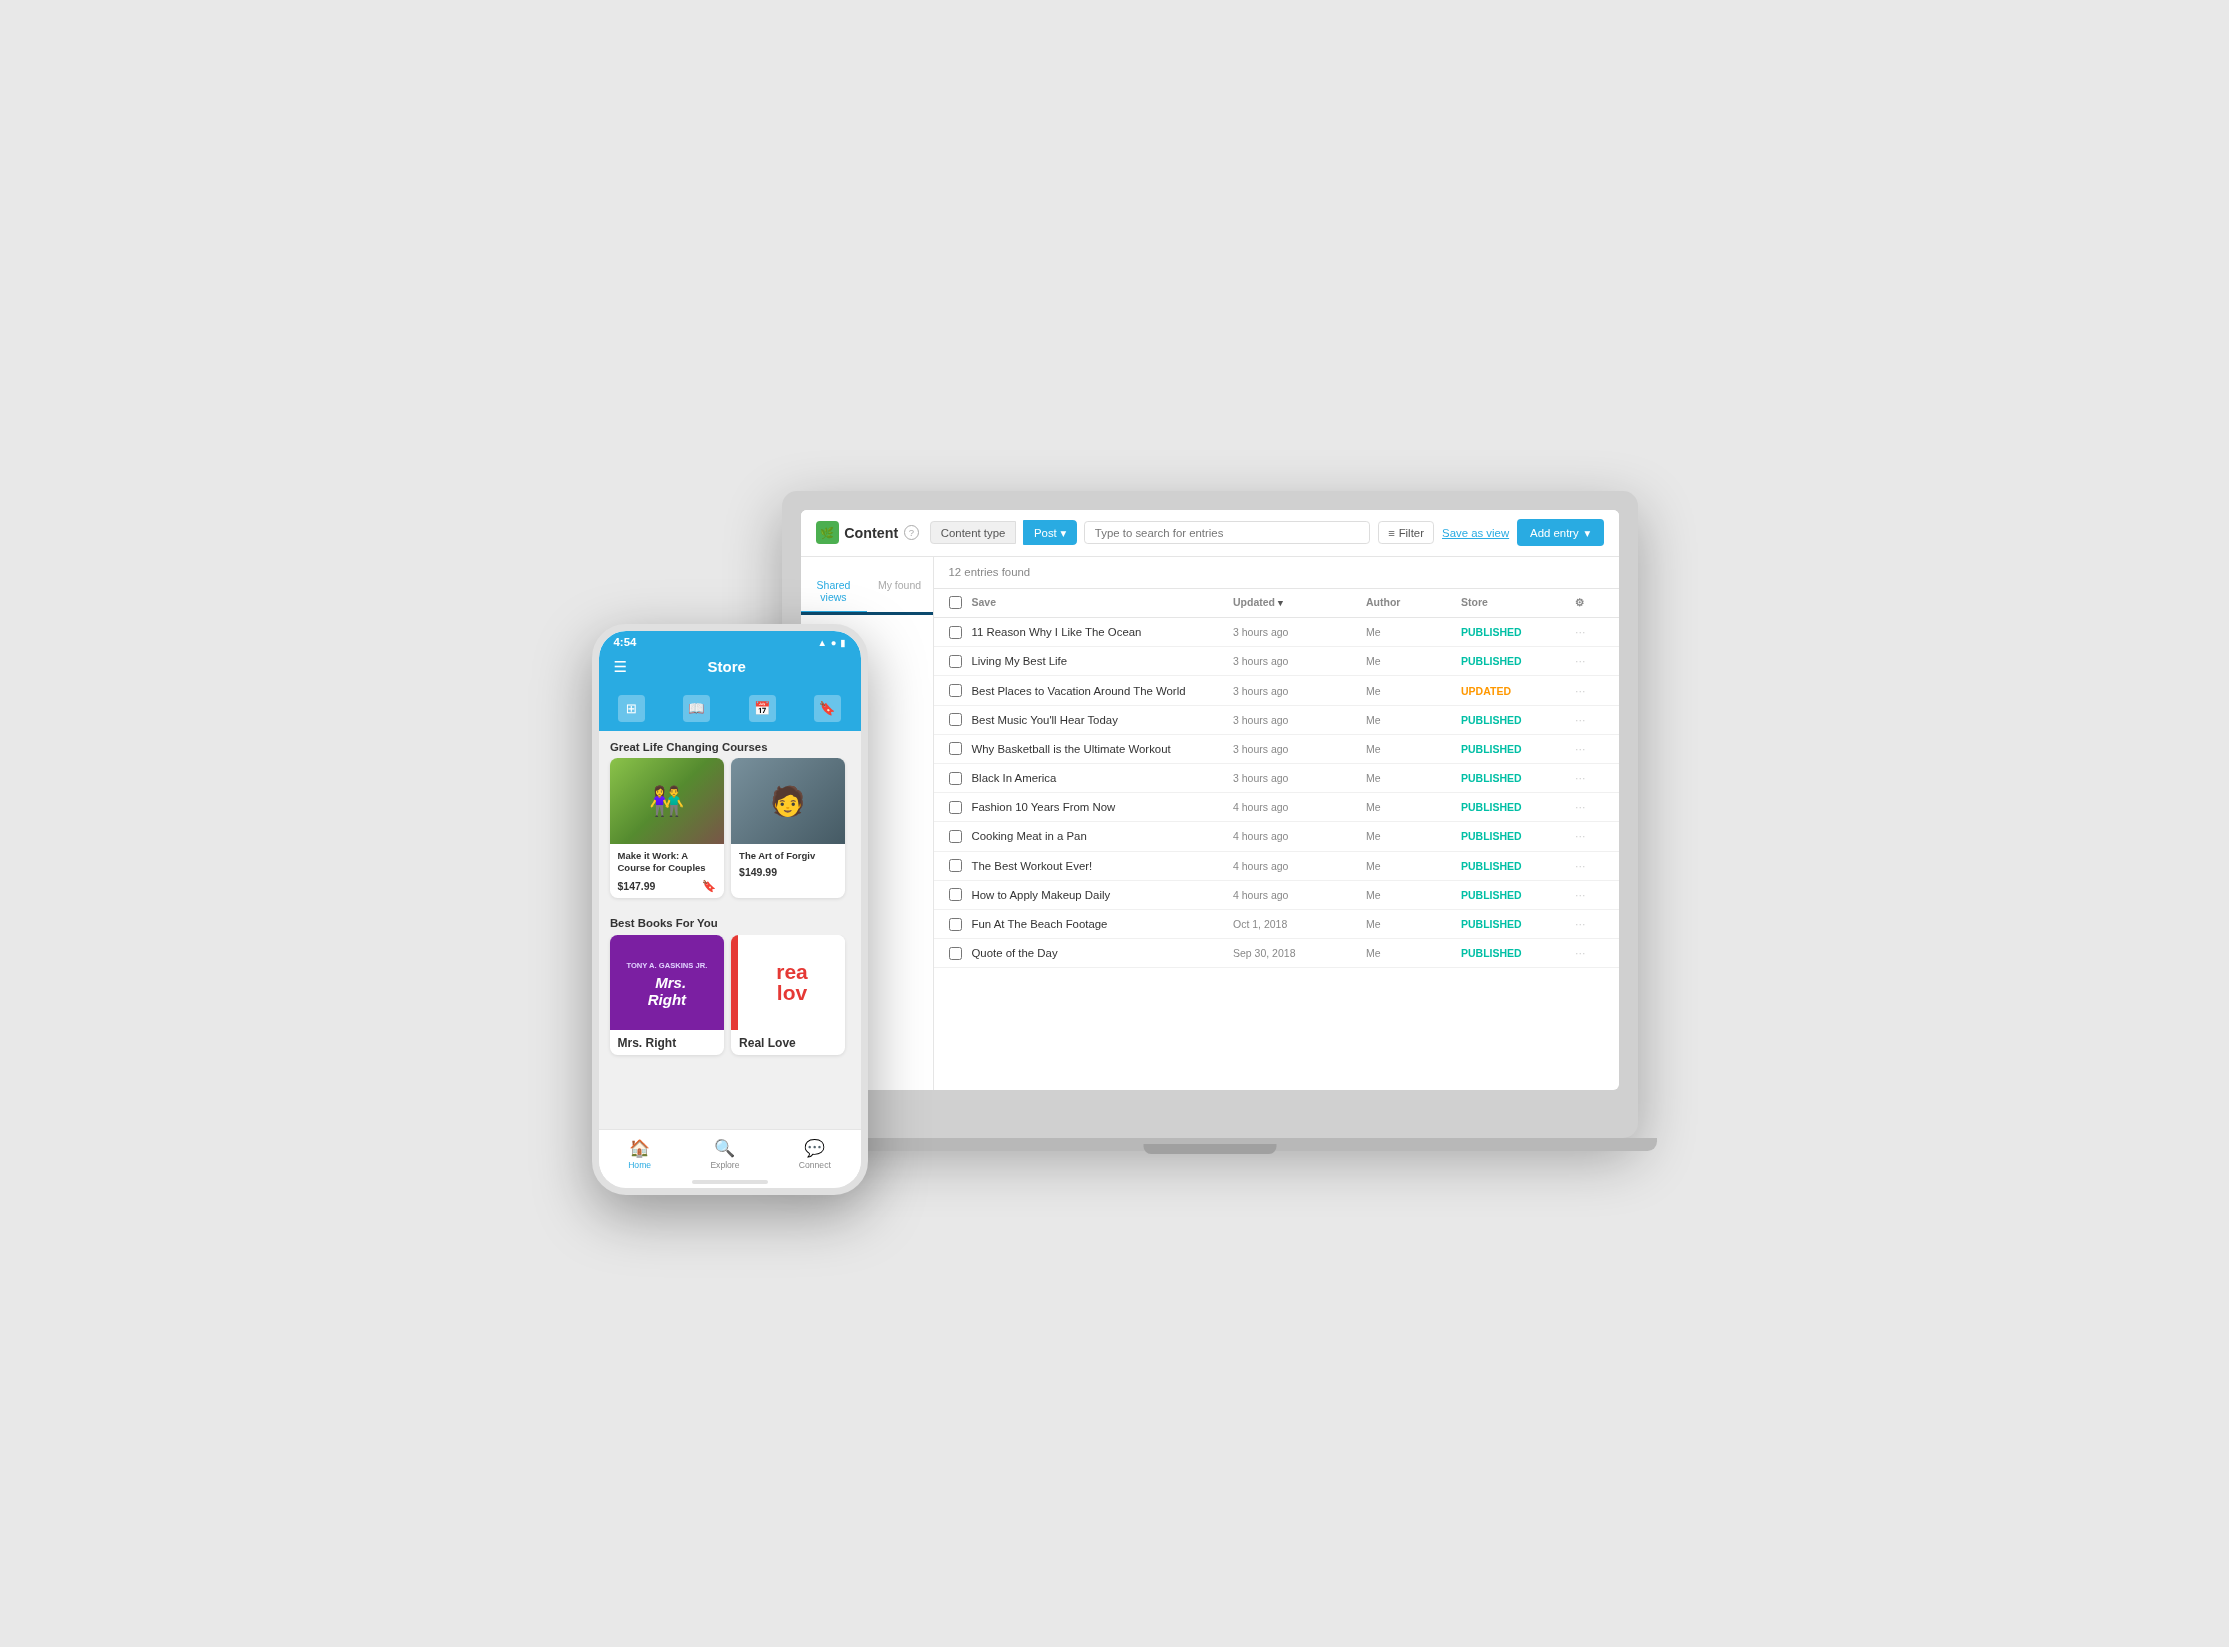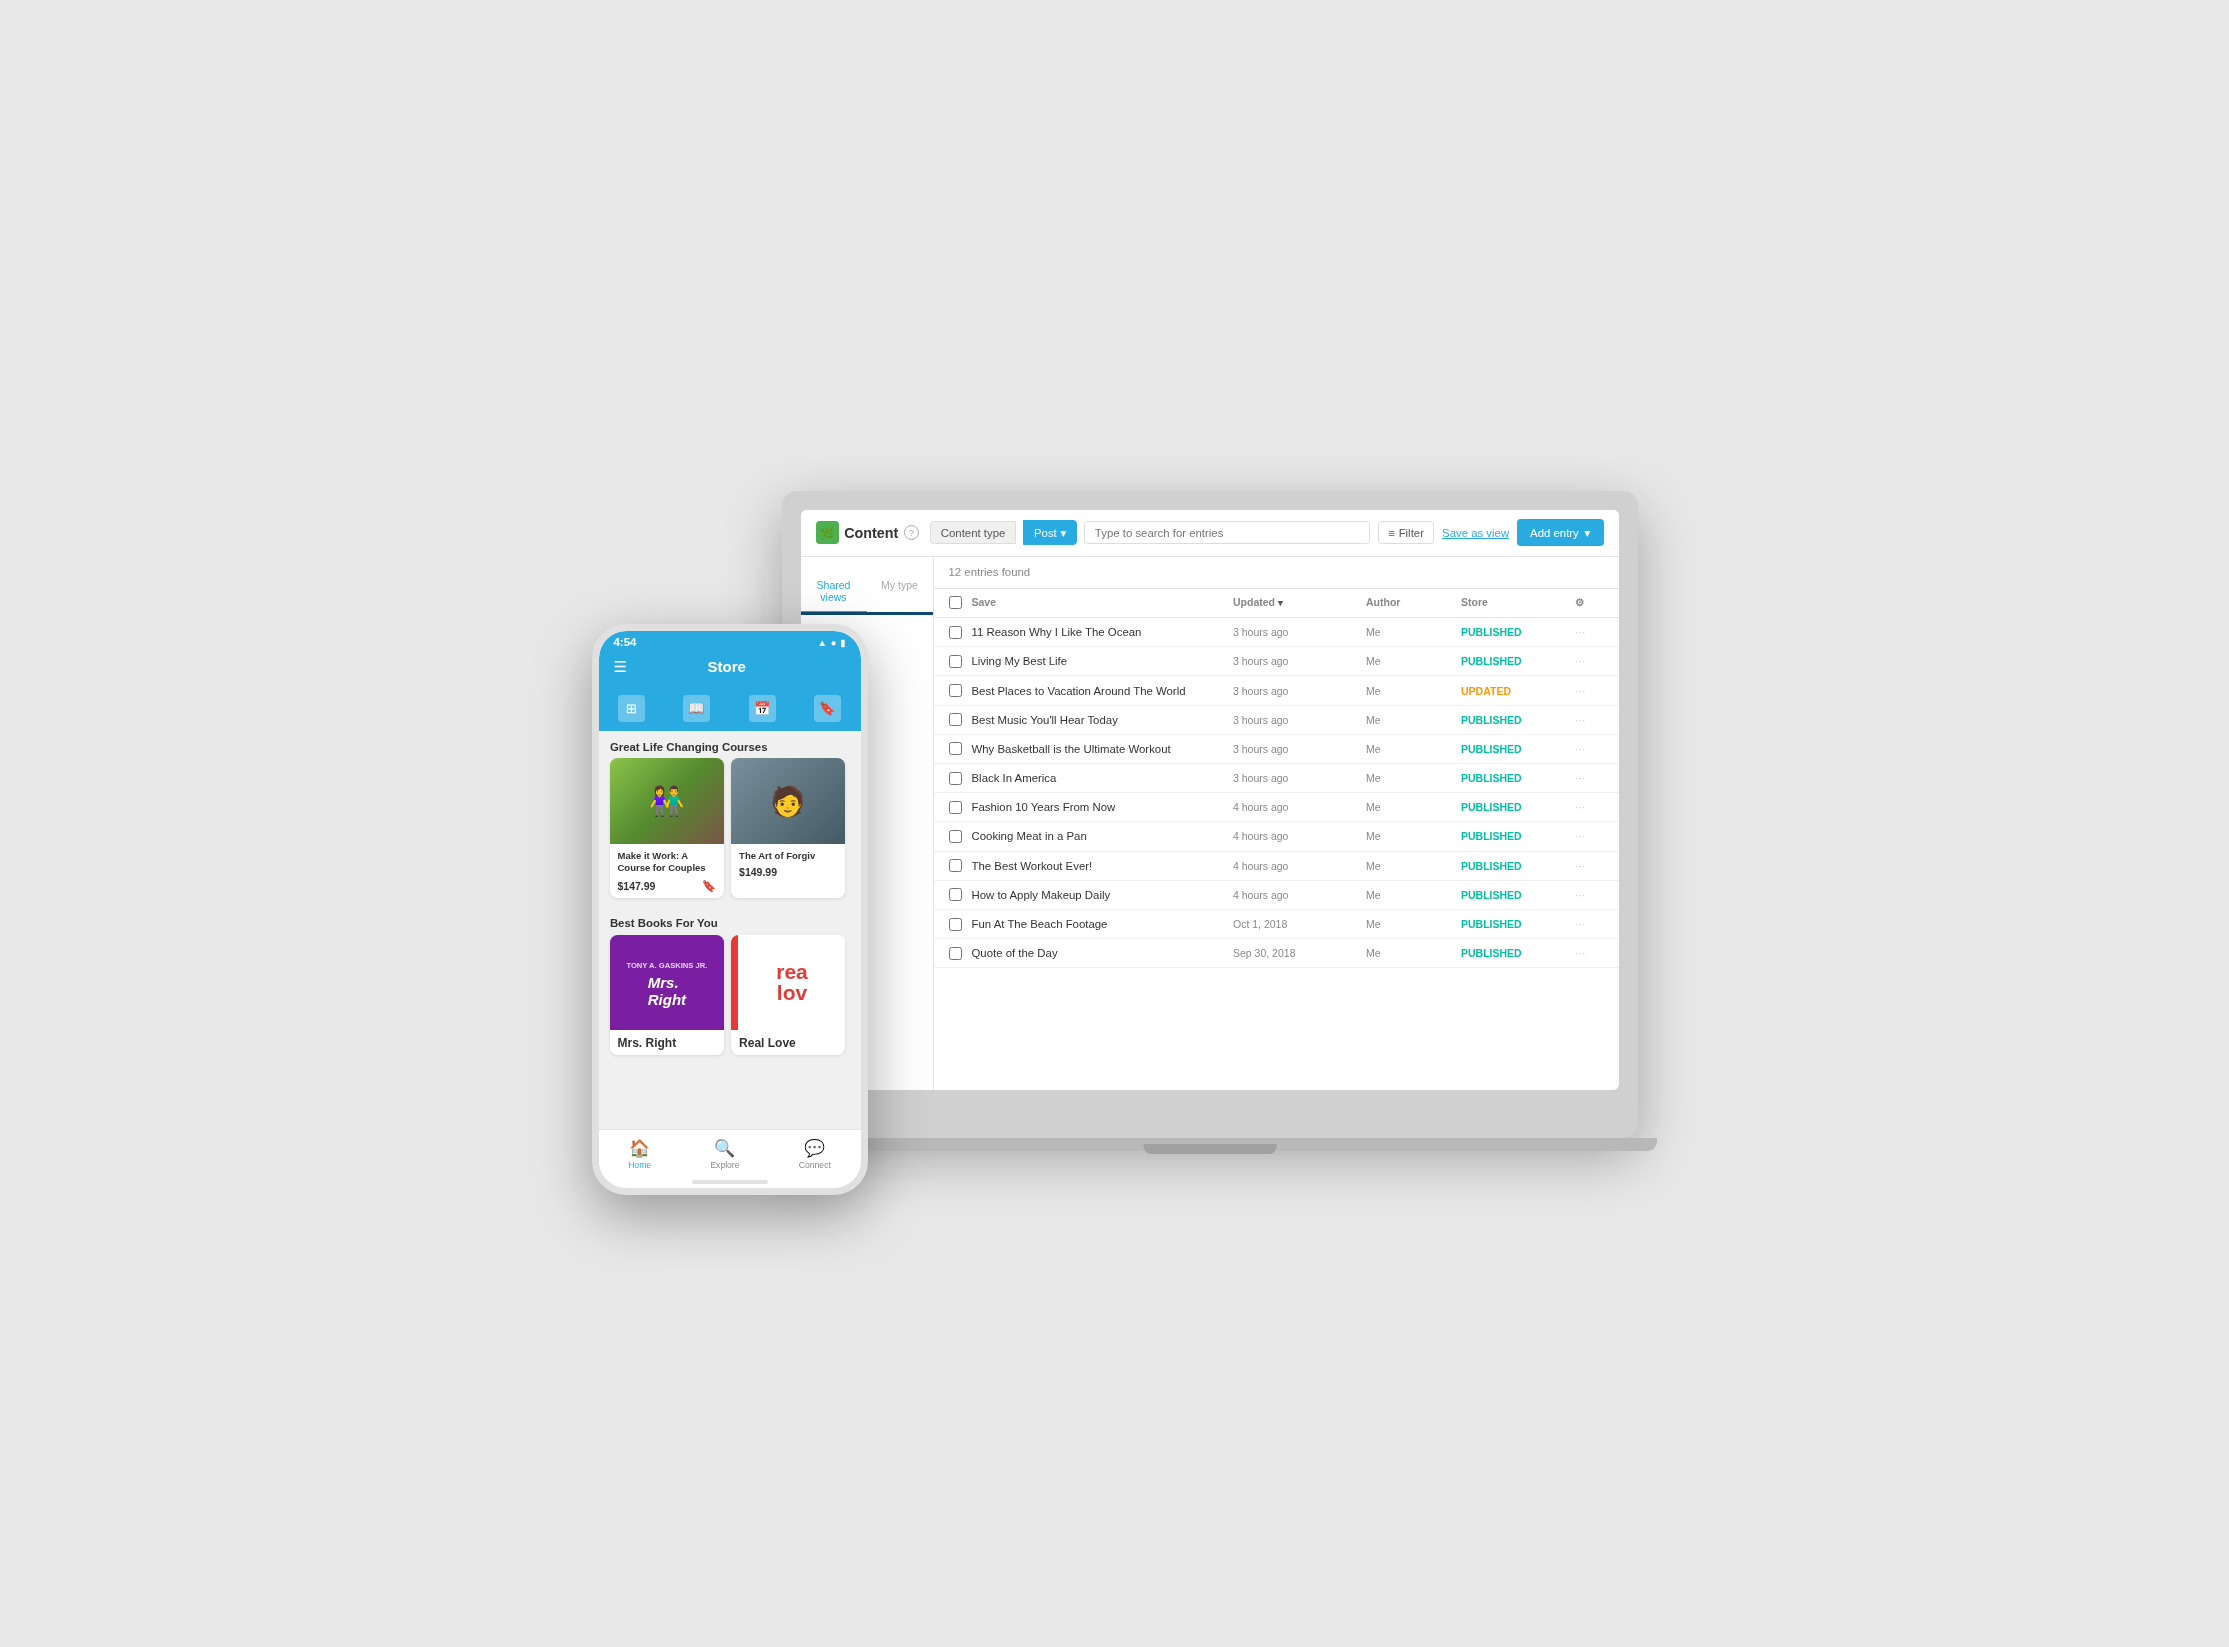--- a/index.html
+++ b/index.html
@@ -526,21 +526,21 @@
             <span>▾</span>
           </button>
         </div>
       </div>
 
       <div class="cms-body">
 
         <div class="cms-sidebar">
           <div class="sidebar-tabs">
             <div class="sidebar-tab active">Shared views</div>
-            <div class="sidebar-tab">My type</div>
+            <div class="sidebar-tab">My found</div>
           </div>
           <div class="sidebar-item active">All</div>
         </div>
 
         <div class="cms-content">
           <div class="content-meta">12 entries found</div>
 
           <div class="table-header">
             <div class="col-check">
                 <input type="checkbox" style="">
@@ -746,21 +746,21 @@
           </div>
         </div>
 
         <div class="phone-section-title">Best Books For You</div>
 
         <div class="books-row">
 
           <div class="book-card">
             <div class="book-cover book-cover-mrs-right" style="height:95px; flex-direction:column;">
               <div style="font-size:7.6px; color:#e0d0ff; font-weight:700; text-align:center; padding:3.8px;">TONY A. GASKINS JR.</div>
-              <div style="font-size:15px; color:#fff; font-style:italic; font-weight:900; text-align:left;">Mrs.<br>Right</div>
+              <div style="font-size:15px; color:#fff; font-style:italic; font-weight:900; text-align:right;">Mrs.<br>Right</div>
             </div>
             <div class="book-info">
               <div class="book-title">Mrs. Right</div>
             </div>
           </div>
 
           <div class="book-card">
             <div class="book-cover book-cover-real-love" style="height:95px; background:#fff; border-left: 7.6px solid #e53935; display:flex; align-items:center; justify-content:center;">
               <div style="font-size:21px; color:#e53935; font-weight:900; text-align:center; line-height:1;">rea<br>lov</div>
             </div>

